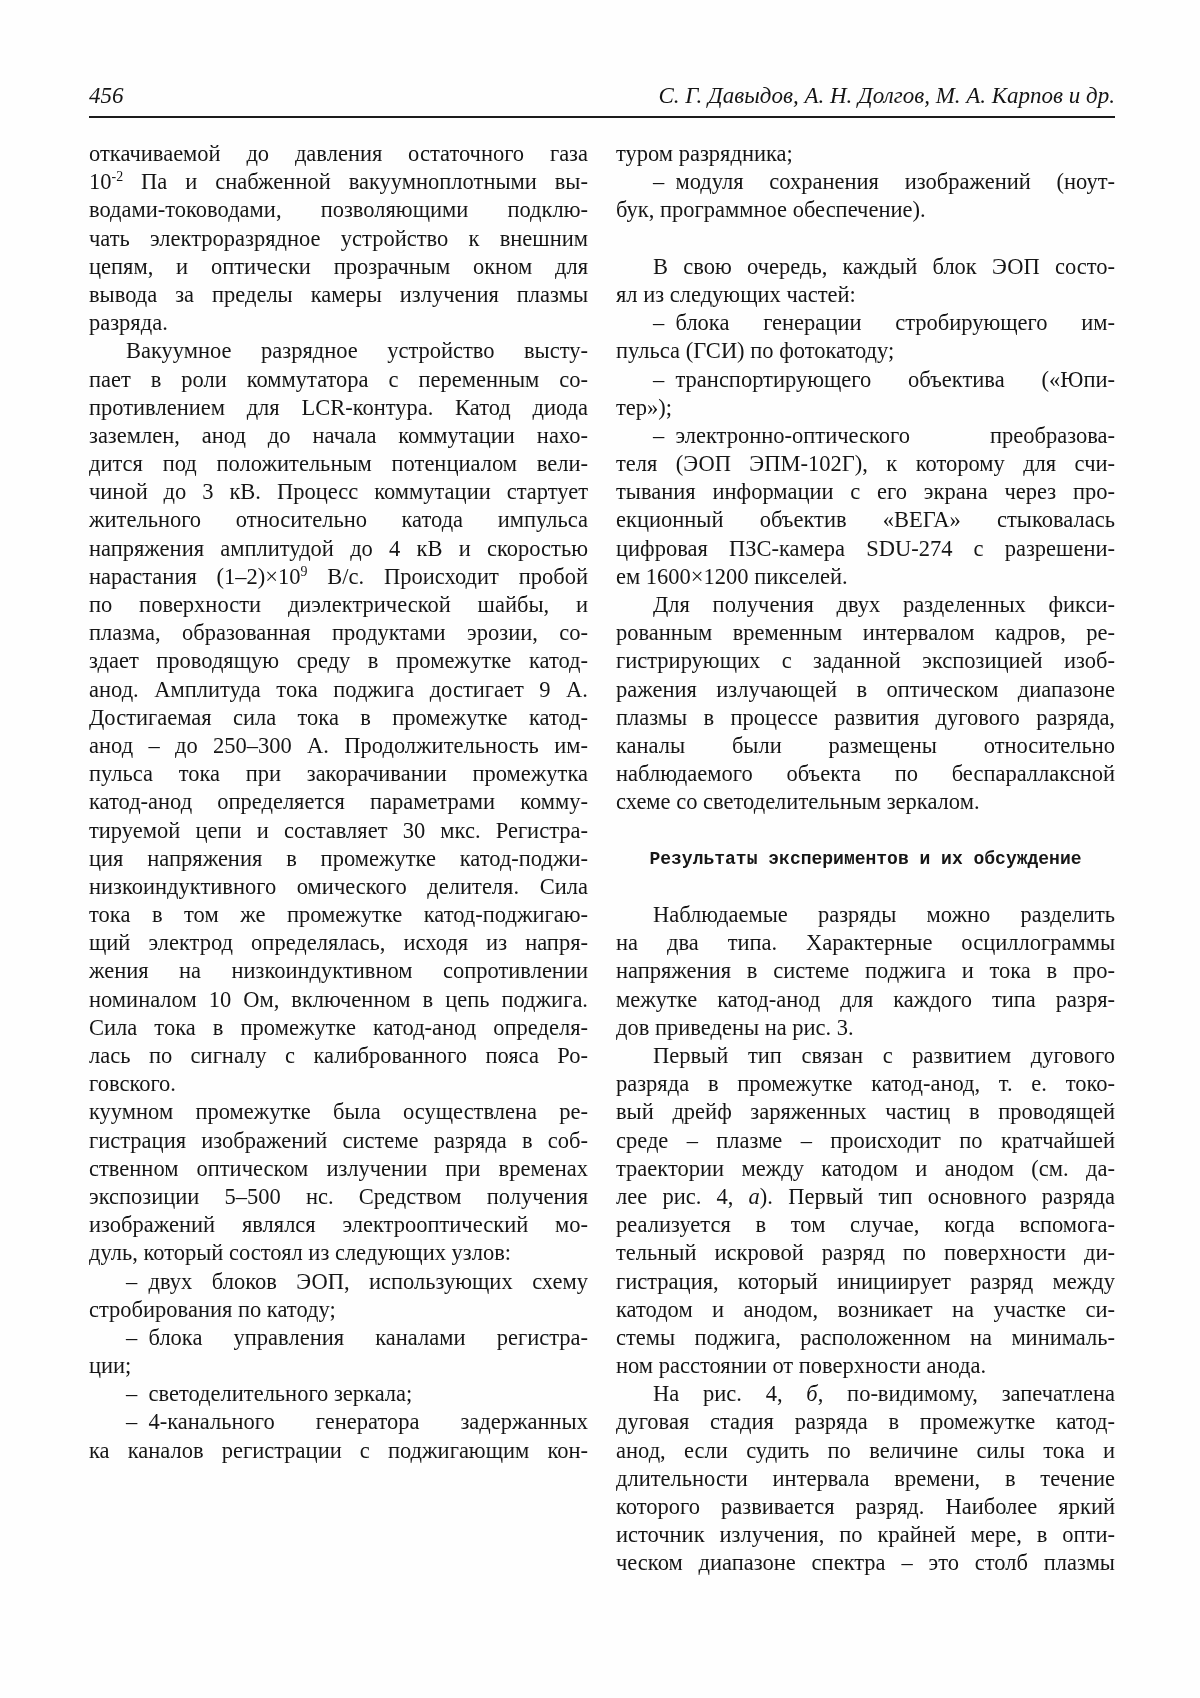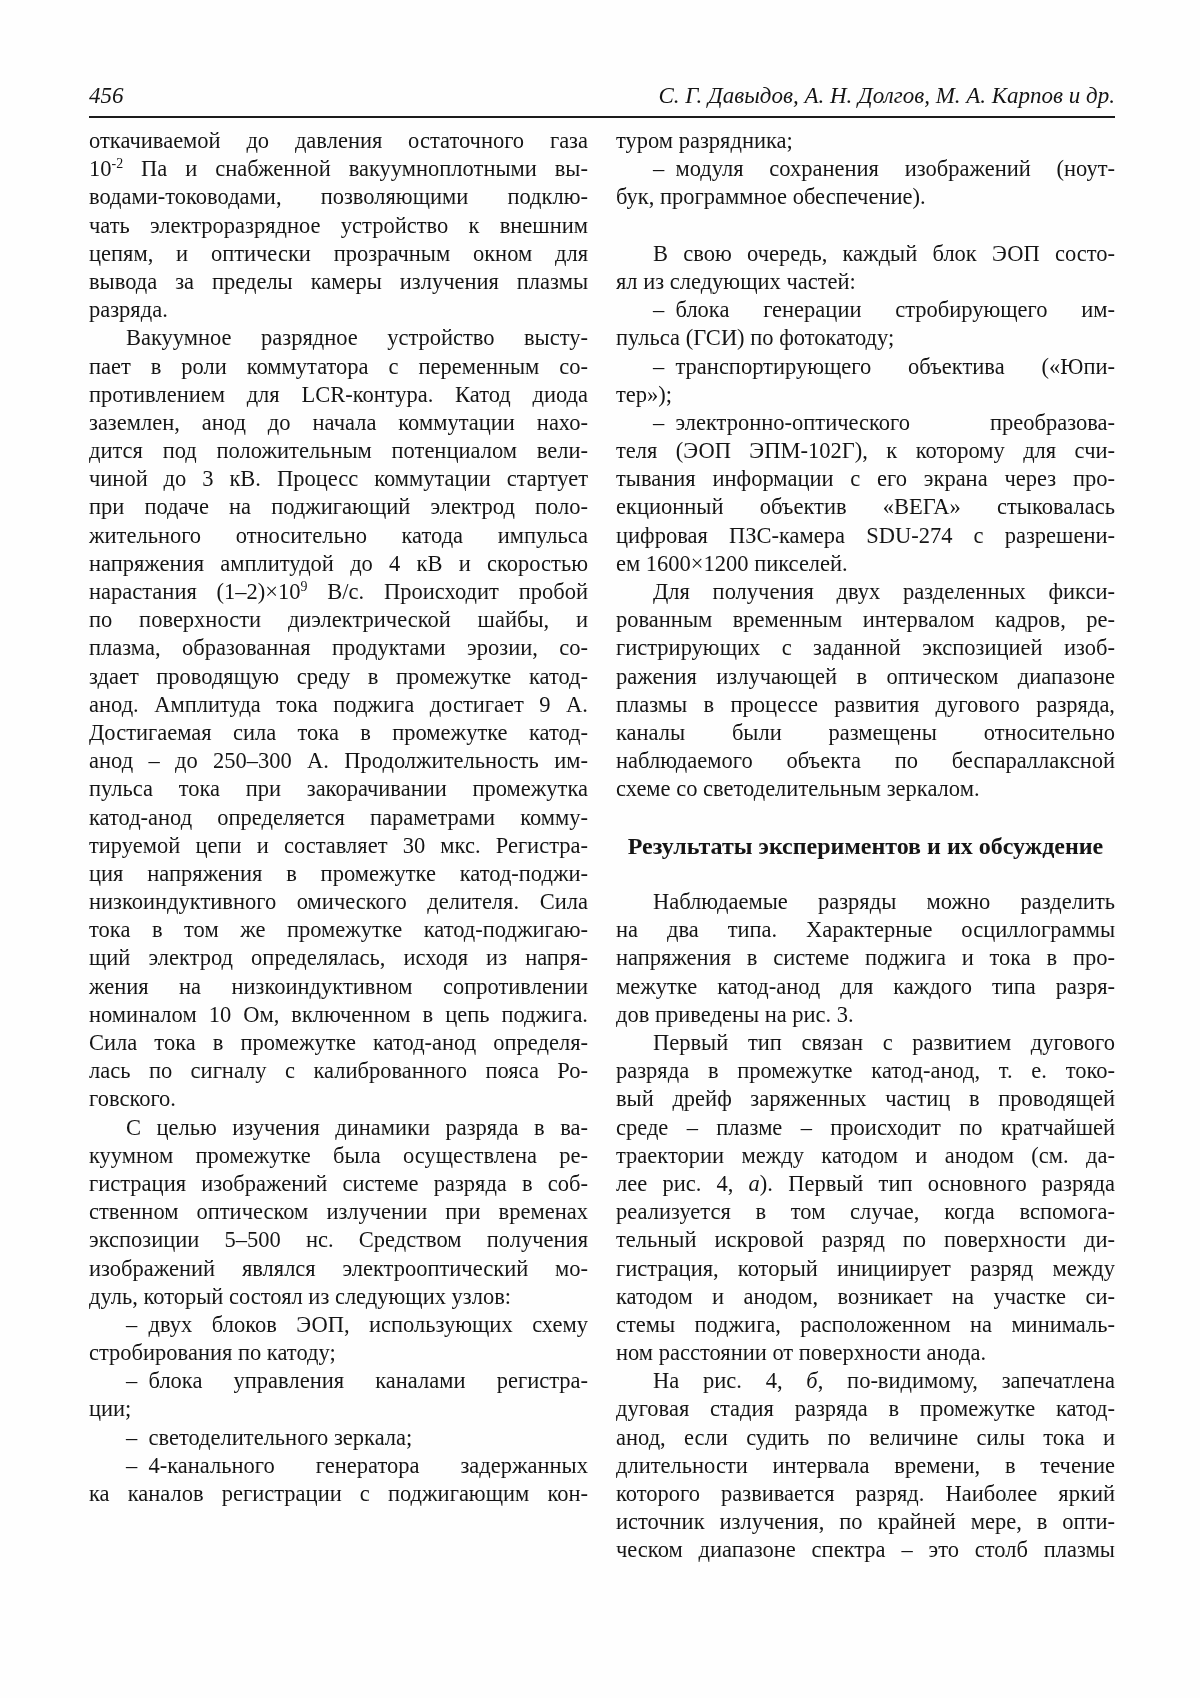--- a/index.html
+++ b/index.html
@@ -23,21 +23,21 @@
     line-height: 27px;
   }
   .head-rule {
     border: none;
     border-top: 2px solid #1c1c1c;
     margin: 7px 0 0 0;
   }
   .columns {
     display: flex;
     gap: 28px;
-    margin-top: 9px;
+    margin-top: 22px;
   }
   .column {
     flex: 0 0 499px;
     width: 499px;
     font-size: 22.5px;
   }
   .line {
     line-height: 28.2px;
     height: 28.2px;
     text-align: left;
@@ -47,21 +47,22 @@
     text-align: justify;
     text-align-last: justify;
   }
   .line.indent { text-indent: 37px; }
   .line.spacer { height: 28.2px; }
   .line.heading {
     font-weight: bold;
     text-align: center;
     text-align-last: center;
     white-space: nowrap;
-    font-size: 24px;
+    font-size: 18px;
+    font-family: Liberation Mono, monospace;
   }
   .line sup {
     font-size: 62%;
     line-height: 0;
     vertical-align: super;
   }
 </style>
 </head>
 <body>
 
@@ -79,21 +80,20 @@
         <div class="line justify">чать электроразрядное устройство к внешним</div>
         <div class="line justify">цепям, и оптически прозрачным окном для</div>
         <div class="line justify">вывода за пределы камеры излучения плазмы</div>
         <div class="line">разряда.</div>
         <div class="line indent justify">Вакуумное разрядное устройство высту-</div>
         <div class="line justify">пает в роли коммутатора с переменным со-</div>
         <div class="line justify">противлением для LCR-контура. Катод диода</div>
         <div class="line justify">заземлен, анод до начала коммутации нахо-</div>
         <div class="line justify">дится под положительным потенциалом вели-</div>
         <div class="line justify">чиной до 3 кВ. Процесс коммутации стартует</div>
-        <div class="line justify">при подаче на поджигающий электрод поло-</div>
         <div class="line justify">жительного относительно катода импульса</div>
         <div class="line justify">напряжения амплитудой до 4 кВ и скоростью</div>
         <div class="line justify">нарастания (1–2)×10<sup>9</sup> В/с. Происходит пробой</div>
         <div class="line justify">по поверхности диэлектрической шайбы, и</div>
         <div class="line justify">плазма, образованная продуктами эрозии, со-</div>
         <div class="line justify">здает проводящую среду в промежутке катод-</div>
         <div class="line justify">анод. Амплитуда тока поджига достигает 9 А.</div>
         <div class="line justify">Достигаемая сила тока в промежутке катод-</div>
         <div class="line justify">анод – до 250–300 А. Продолжительность им-</div>
         <div class="line justify">пульса тока при закорачивании промежутка</div>
@@ -101,21 +101,20 @@
         <div class="line justify">тируемой цепи и составляет 30 мкс. Регистра-</div>
         <div class="line justify">ция напряжения в промежутке катод-поджи-</div>
         <div class="line justify">низкоиндуктивного омического делителя. Сила</div>
         <div class="line justify">тока в том же промежутке катод-поджигаю-</div>
         <div class="line justify">щий электрод определялась, исходя из напря-</div>
         <div class="line justify">жения на низкоиндуктивном сопротивлении</div>
         <div class="line justify">номиналом 10 Ом, включенном в цепь поджига.</div>
         <div class="line justify">Сила тока в промежутке катод-анод определя-</div>
         <div class="line justify">лась по сигналу с калиброванного пояса Ро-</div>
         <div class="line">говского.</div>
-        <div class="line indent justify">С целью изучения динамики разряда в ва-</div>
         <div class="line justify">куумном промежутке была осуществлена ре-</div>
         <div class="line justify">гистрация изображений системе разряда в соб-</div>
         <div class="line justify">ственном оптическом излучении при временах</div>
         <div class="line justify">экспозиции 5–500 нс. Средством получения</div>
         <div class="line justify">изображений являлся электрооптический мо-</div>
         <div class="line">дуль, который состоял из следующих узлов:</div>
         <div class="line indent justify">– двух блоков ЭОП, использующих схему</div>
         <div class="line">стробирования по катоду;</div>
         <div class="line indent justify">– блока управления каналами регистра-</div>
         <div class="line">ции;</div>

